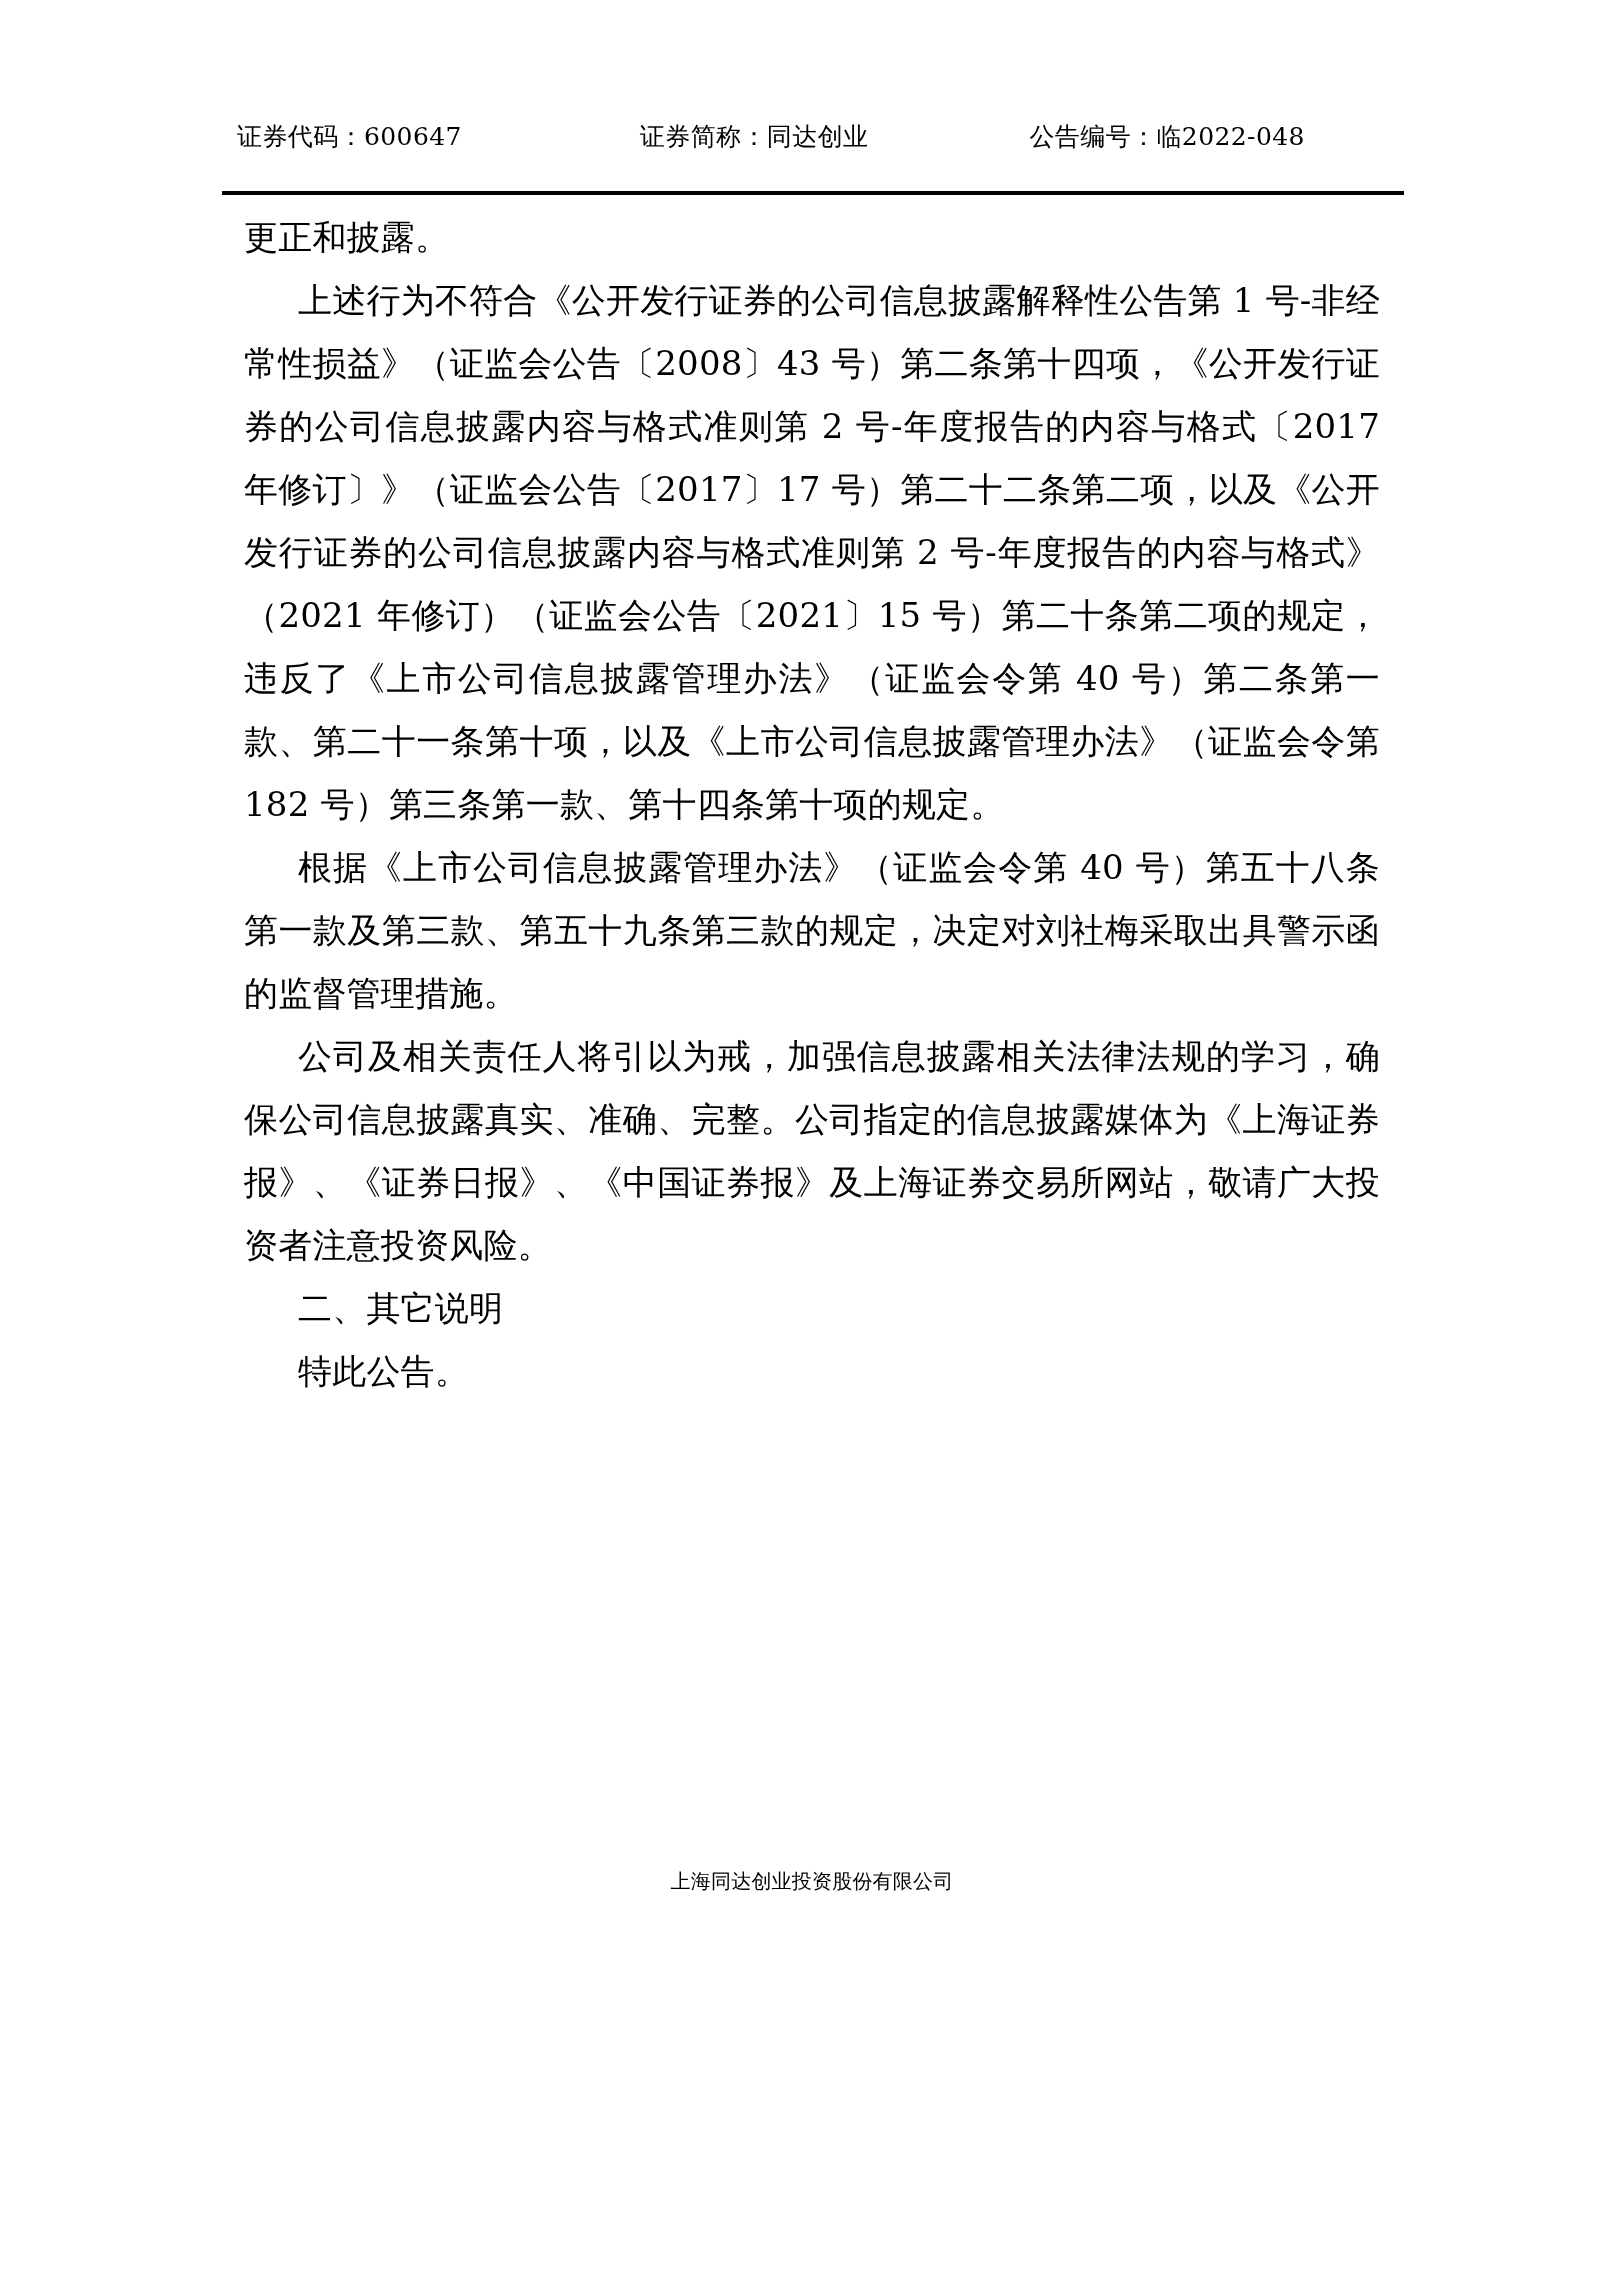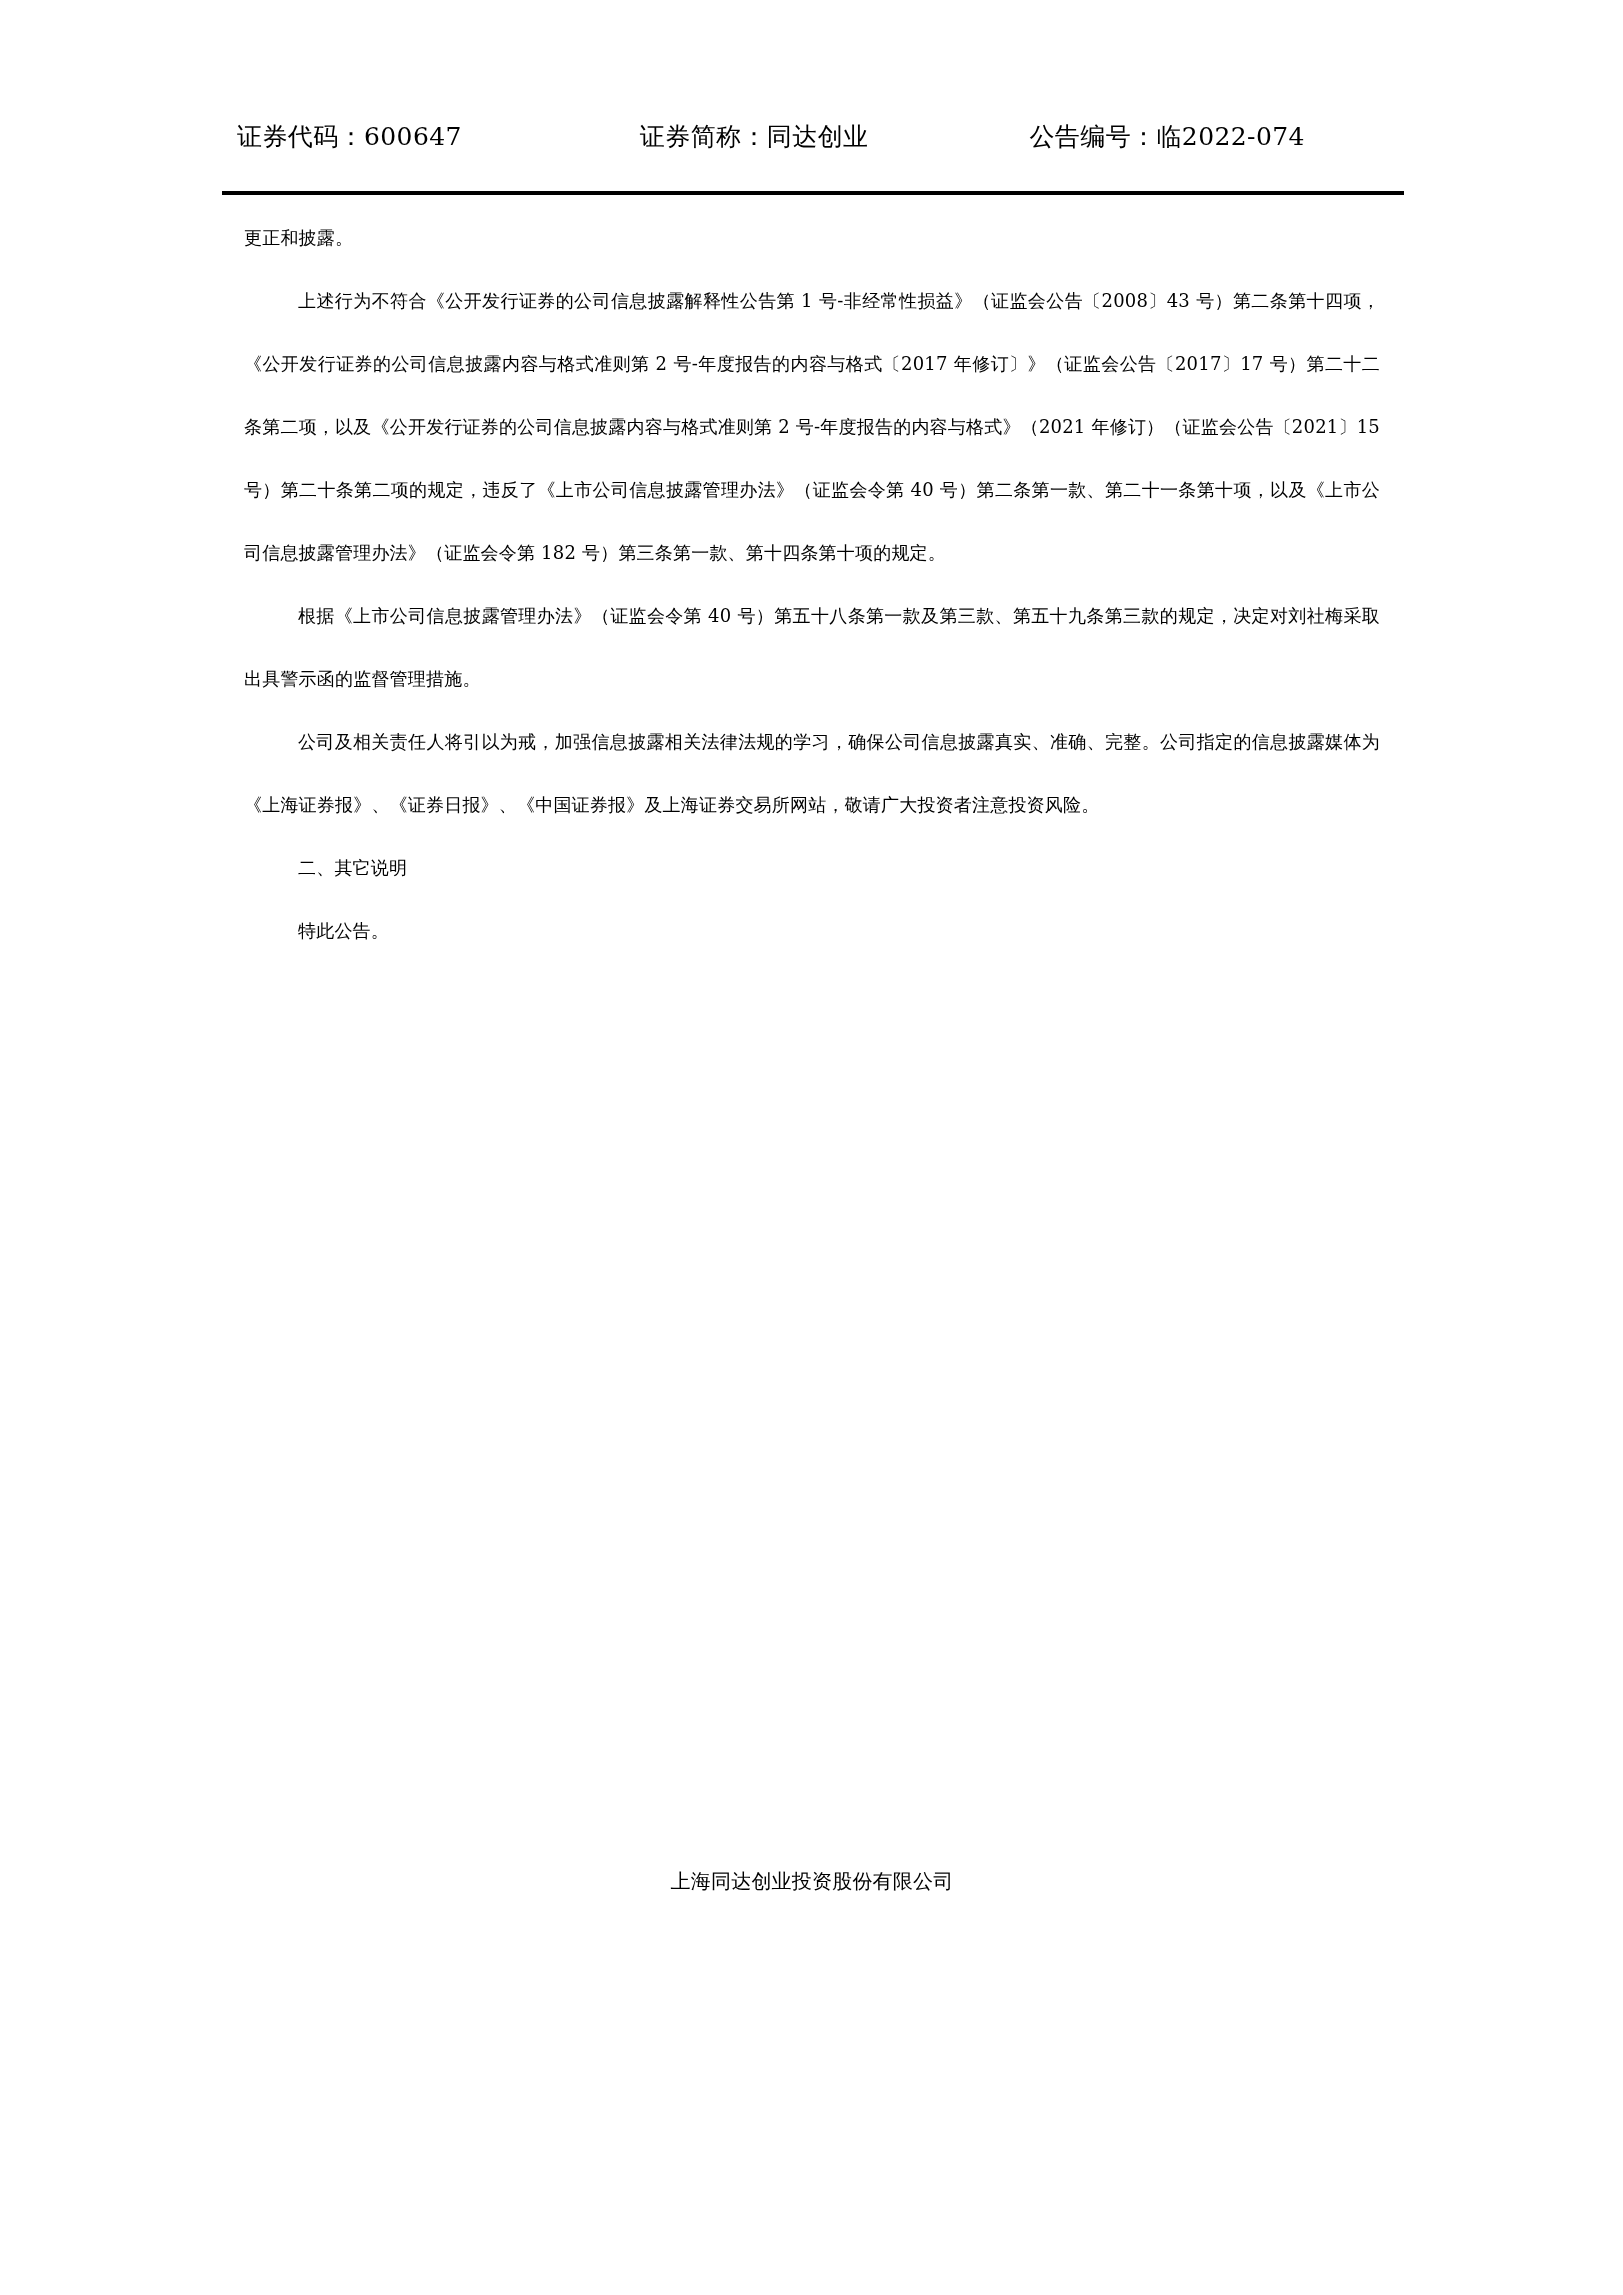--- a/index.html
+++ b/index.html
@@ -51,21 +51,21 @@
 
   
   .body-block {
     position: absolute;
     left: 244px;
     top: 206px;
     width: 1136px;
   }
   p.para {
     margin: 0 0 0 0;
-    font-size: 18px;
+    font-size: 34px;
     line-height: 63px;
     text-align: justify;
     text-justify: inter-ideograph;
     text-indent: 54px;
     letter-spacing: 0.2px;
     word-break: break-all;
   }
   p.para.no-indent { text-indent: 0; }
 
   
@@ -83,21 +83,21 @@
   .sign-date { padding-right: 5px; }
 </style>
 </head>
 <body>
 
 <div class="page">
 
   <div class="doc-header">
     <span class="hdr-item hdr-code">证券代码：600647</span>
     <span class="hdr-item hdr-abbr">证券简称：同达创业</span>
-    <span class="hdr-item hdr-notice">公告编号：临2022-074</span>
+    <span class="hdr-item hdr-notice">公告编号：临2022-048</span>
   </div>
 
   <div class="header-rule"></div>
 
   <div class="body-block">
 
     <p class="para no-indent">更正和披露。</p>
 
     <p class="para">上述行为不符合《公开发行证券的公司信息披露解释性公告第 1 号-非经常性损益》（证监会公告〔2008〕43 号）第二条第十四项，《公开发行证券的公司信息披露内容与格式准则第 2 号-年度报告的内容与格式〔2017 年修订〕》（证监会公告〔2017〕17 号）第二十二条第二项，以及《公开发行证券的公司信息披露内容与格式准则第 2 号-年度报告的内容与格式》（2021 年修订）（证监会公告〔2021〕15 号）第二十条第二项的规定，违反了《上市公司信息披露管理办法》（证监会令第 40 号）第二条第一款、第二十一条第十项，以及《上市公司信息披露管理办法》（证监会令第 182 号）第三条第一款、第十四条第十项的规定。</p>
 

